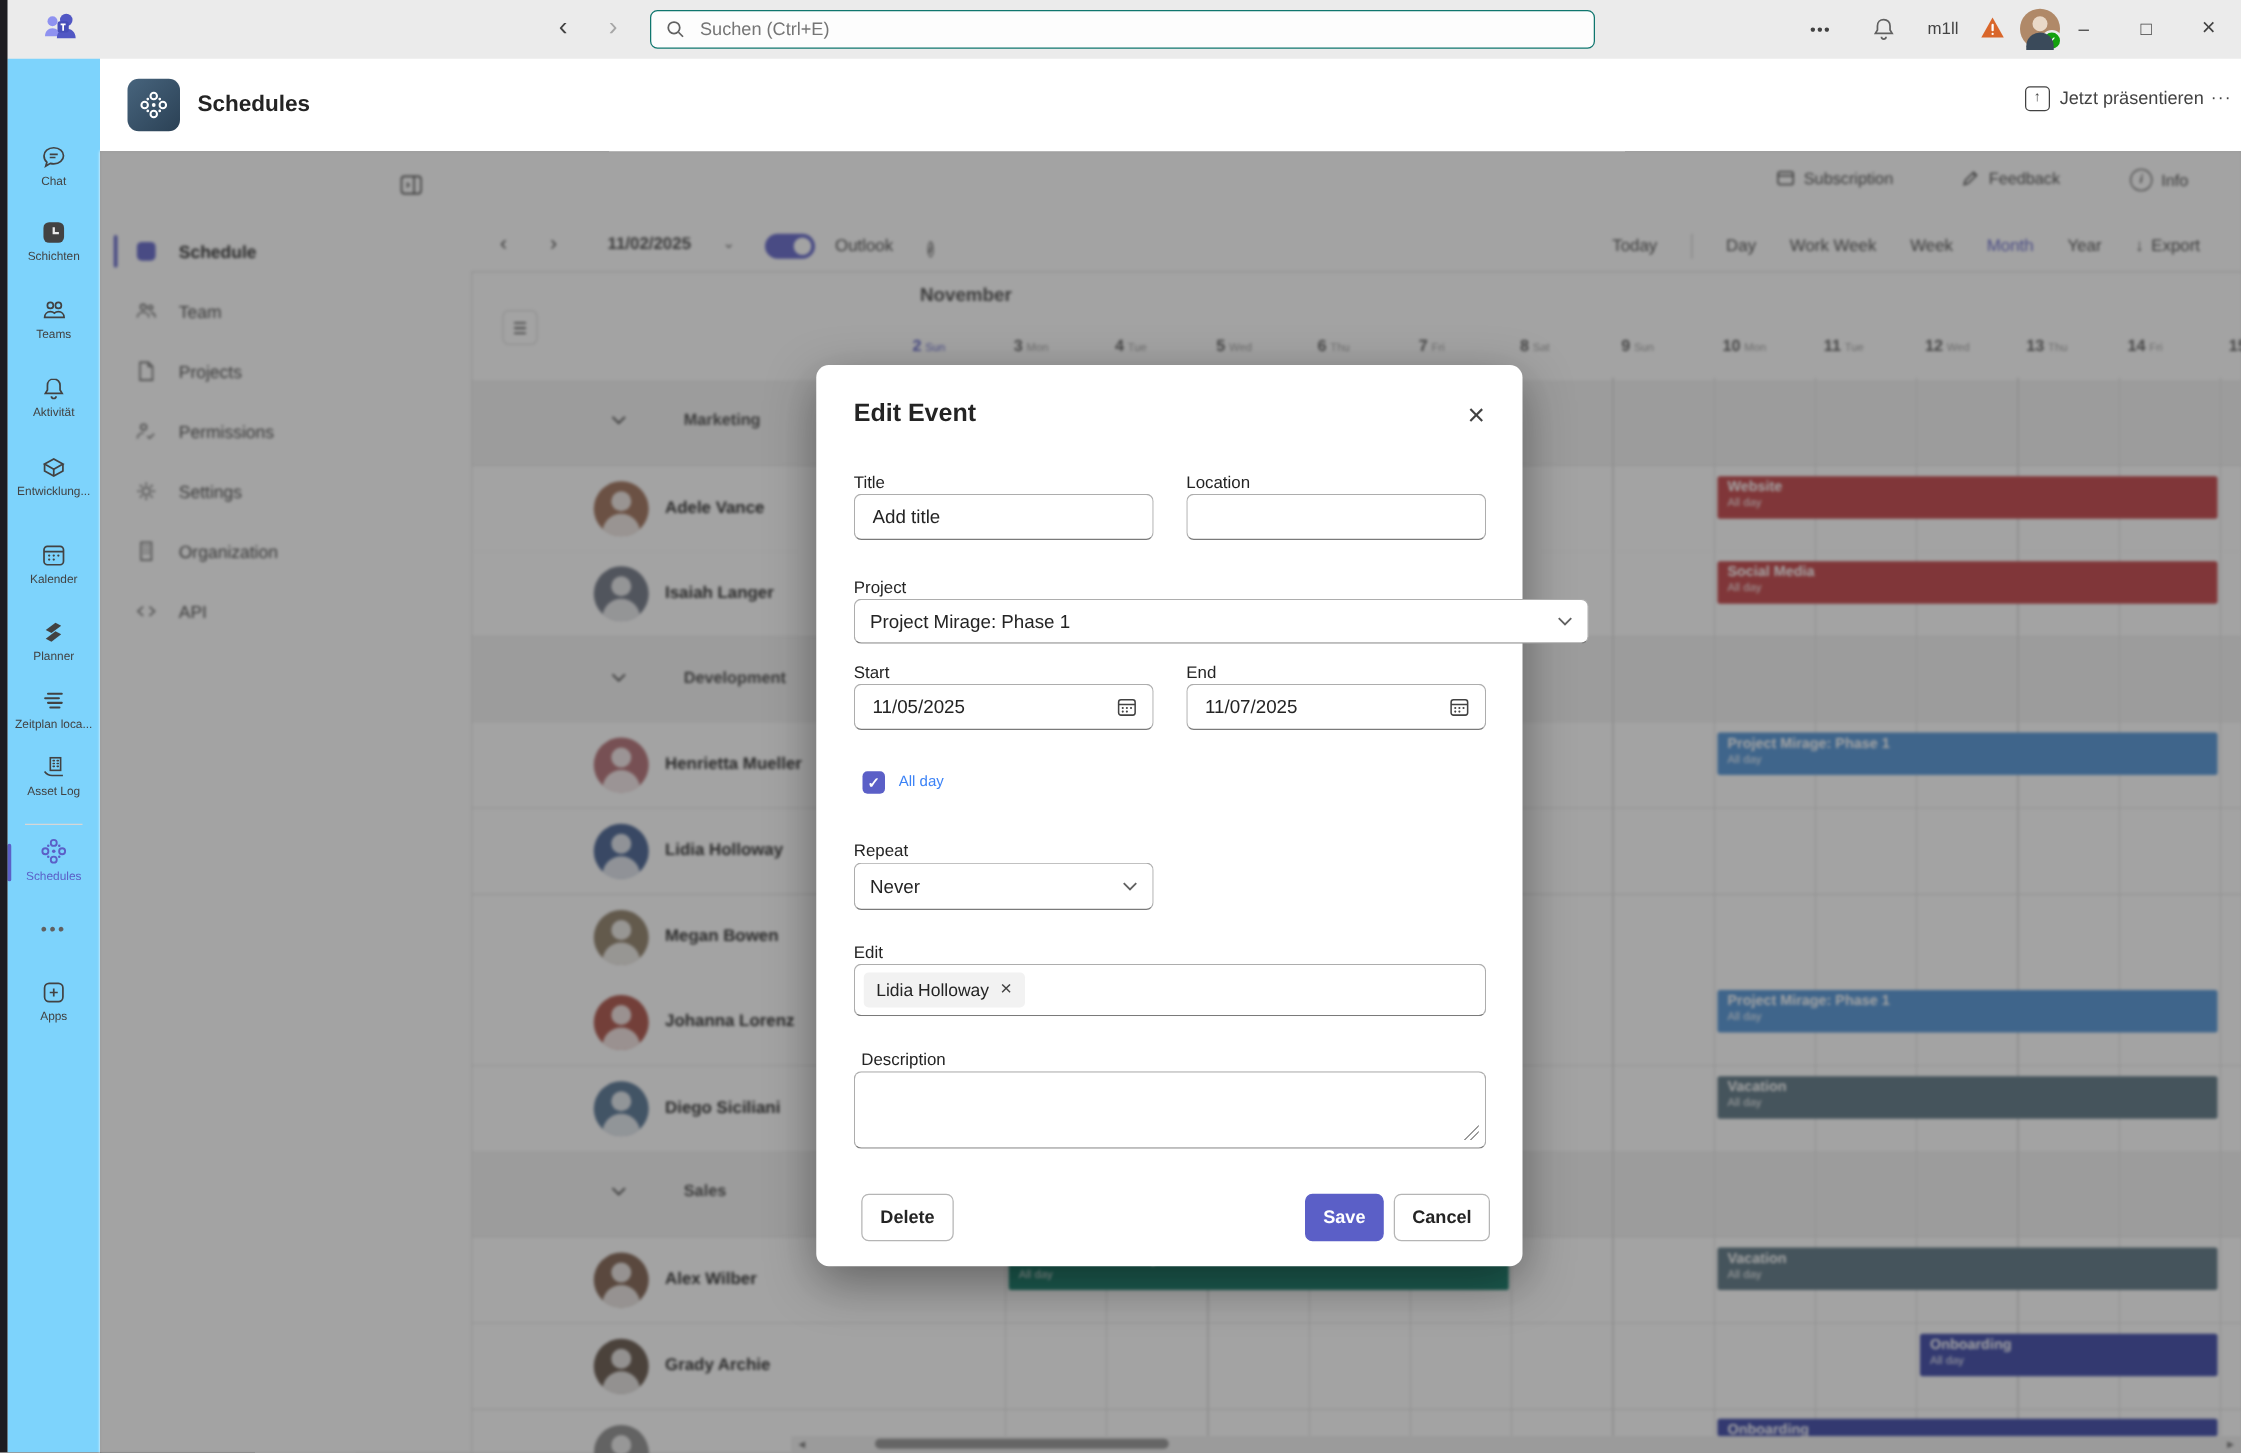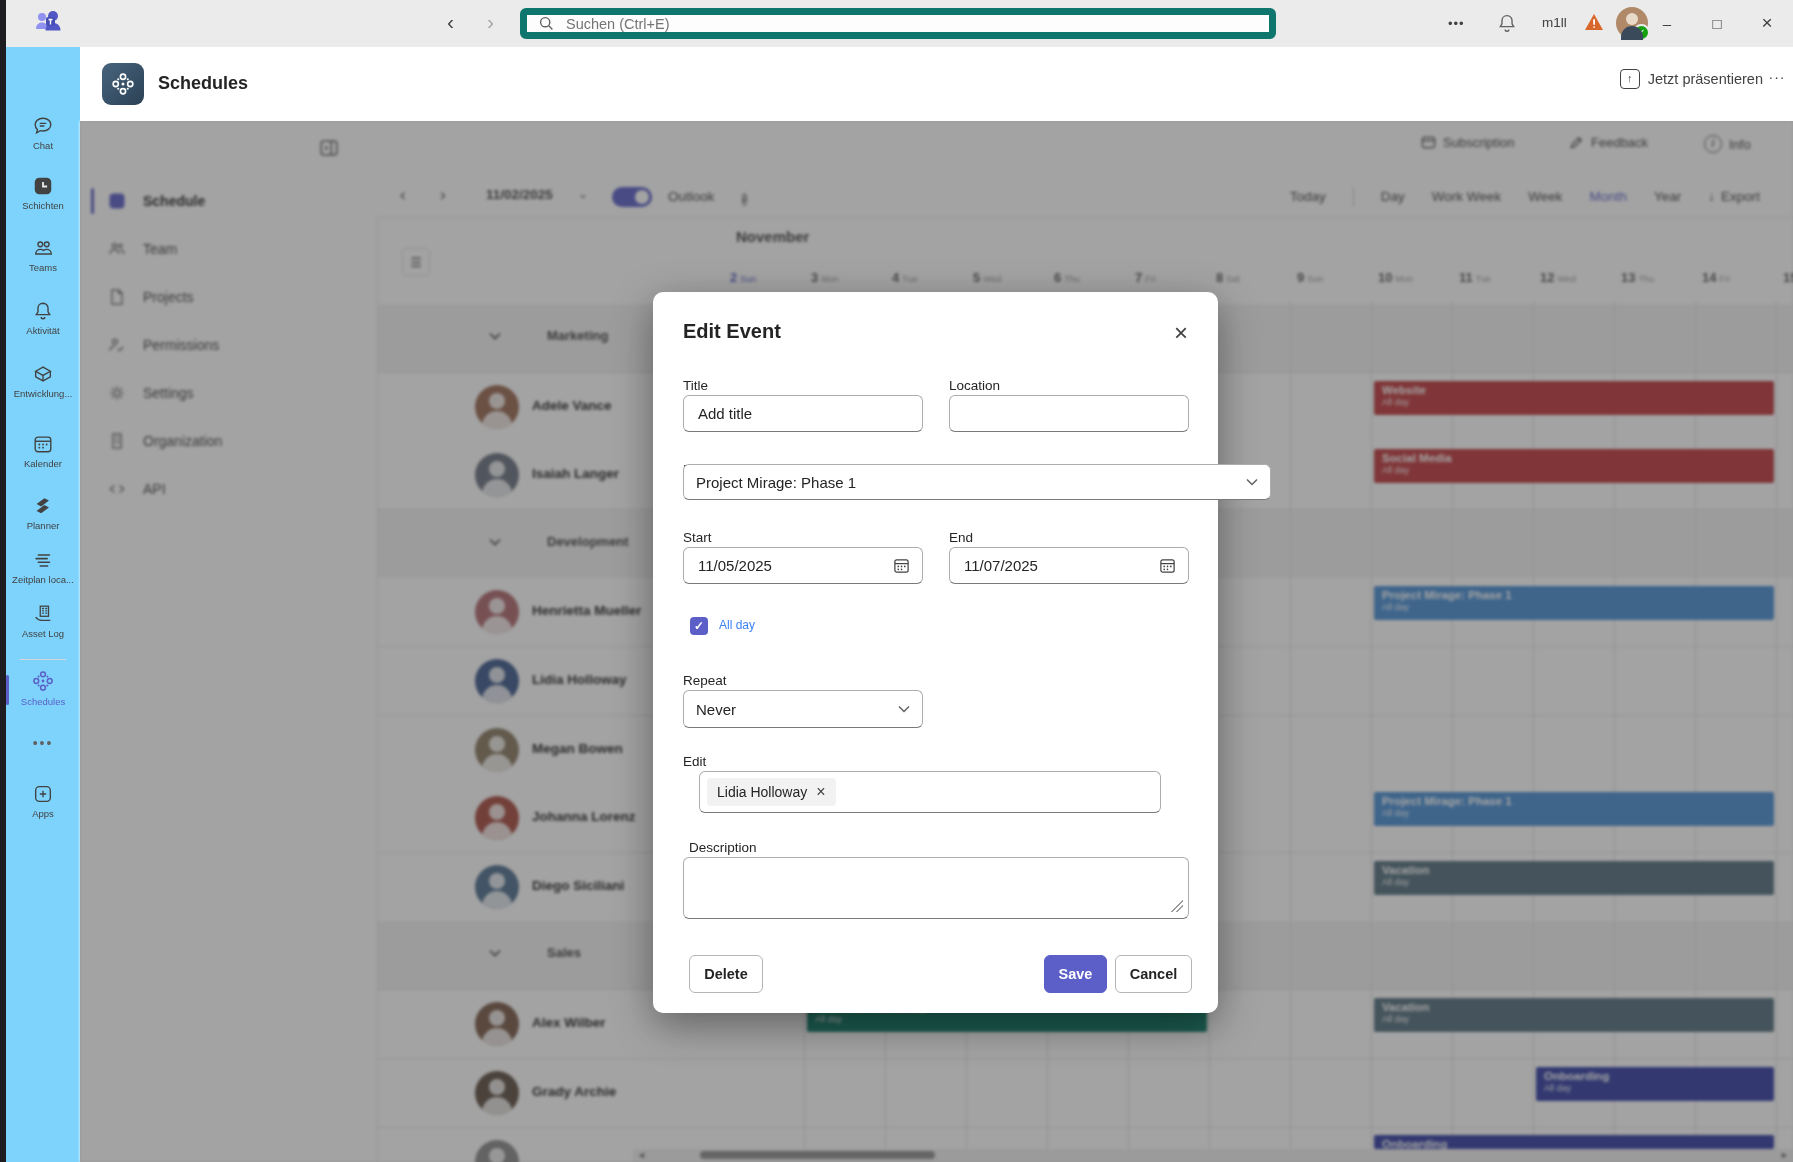--- a/index.html
+++ b/index.html
@@ -5,21 +5,21 @@
   html,body{margin:0;padding:0;background:#555;}
   #canvas{position:relative;width:1793px;height:1162px;background:#ebebeb;overflow:hidden;
     font-family:"Liberation Sans",sans-serif;color:#242424;-webkit-font-smoothing:antialiased;}
   .abs{position:absolute;}
   .ni{pointer-events:none;}
   svg{display:block;}
   
   #titlebar{left:0;top:0;width:1793px;height:47px;background:#ebebeb;}
   .tb-nav{font-size:21px;color:#424242;line-height:22px;}
   .tb-nav.dis{color:#a6a6a6;}
-  #searchbox{left:520px;top:8px;width:756px;height:31px;background:#fdfdfd;border:7px solid #0f766e;
+  #searchbox{left:520px;top:8px;width:756px;height:31px;background:#fdfdfd;border:1px solid #0f766e;
     border-radius:6px;display:flex;align-items:center;padding:0 12px;box-sizing:border-box;gap:10px;}
   #searchbox input{border:0;outline:0;background:transparent;font-size:14.5px;color:#616161;width:100%;
     font-family:"Liberation Sans",sans-serif;}
   .tb-right{color:#424242;font-size:13px;}
   .win-glyph{font-size:15px;color:#424242;width:30px;height:30px;display:flex;align-items:center;justify-content:center;}
   #tb-avatar{width:32px;height:32px;border-radius:50%;background:#b08968;position:relative;overflow:visible;}
   #tb-avatar::before{content:"";position:absolute;left:10px;top:6px;width:12px;height:12px;border-radius:50%;background:#e9d9c8;}
   #tb-avatar::after{content:"";position:absolute;left:5px;top:19px;width:22px;height:14px;border-radius:11px 11px 0 0;background:#3a4a5a;}
   #tb-status{position:absolute;right:-2px;bottom:-2px;width:13px;height:13px;border-radius:50%;background:#13a10e;
     border:2px solid #ebebeb;color:#fff;font-size:8px;line-height:13px;text-align:center;font-weight:bold;}
@@ -554,21 +554,21 @@
     <div class="finput" style="left:30px;top:103px;width:240px;">
       <input value="Add title" style="">
     </div>
 
     <div class="flabel" style="left:296px;top:86px;">Location</div>
     <div class="finput" style="left:296px;top:103px;width:240px;">
       <input value="" style="">
     </div>
 
     <div class="flabel" style="left:30px;top:170px;">Project</div>
-    <div class="finput fselect" style="left:30px;top:172px;width:588px;height:36px;">
+    <div class="finput fselect" style="left:30px;top:187px;width:588px;height:36px;">
       <span class="sval">Project Mirage: Phase 1</span>
       <span class="chev">
           <svg width="12" height="8" viewBox="0 0 12 8" fill="none" stroke="#616161" stroke-width="1.5">
             <path d="M1 1.5l5 5 5-5"></path>
           </svg>
         </span>
     </div>
 
     <div class="flabel" style="left:30px;top:238px;">Start</div>
     <div class="finput fselect" style="left:30px;top:255px;width:240px;">
@@ -603,21 +603,21 @@
     <div class="finput fselect" style="left:30px;top:398px;width:240px;height:38px;">
       <span class="sval">Never</span>
       <span class="chev">
           <svg width="12" height="8" viewBox="0 0 12 8" fill="none" stroke="#616161" stroke-width="1.5">
             <path d="M1 1.5l5 5 5-5"></path>
           </svg>
         </span>
     </div>
 
     <div class="flabel" style="left:30px;top:462px;">Edit</div>
-    <div class="finput" style="left:46px;top:479px;width:462px;height:42px;padding:0;">
+    <div class="finput" style="left:30px;top:479px;width:506px;height:42px;padding:0;">
       <span class="chip">
         <span>Lidia Holloway</span>
         <span class="x">×</span>
       </span>
     </div>
 
     <div class="flabel" style="left:36px;top:548px;">Description</div>
     <textarea id="desc" value="" style=""></textarea>
     <span class="resize-grip"></span>
 

